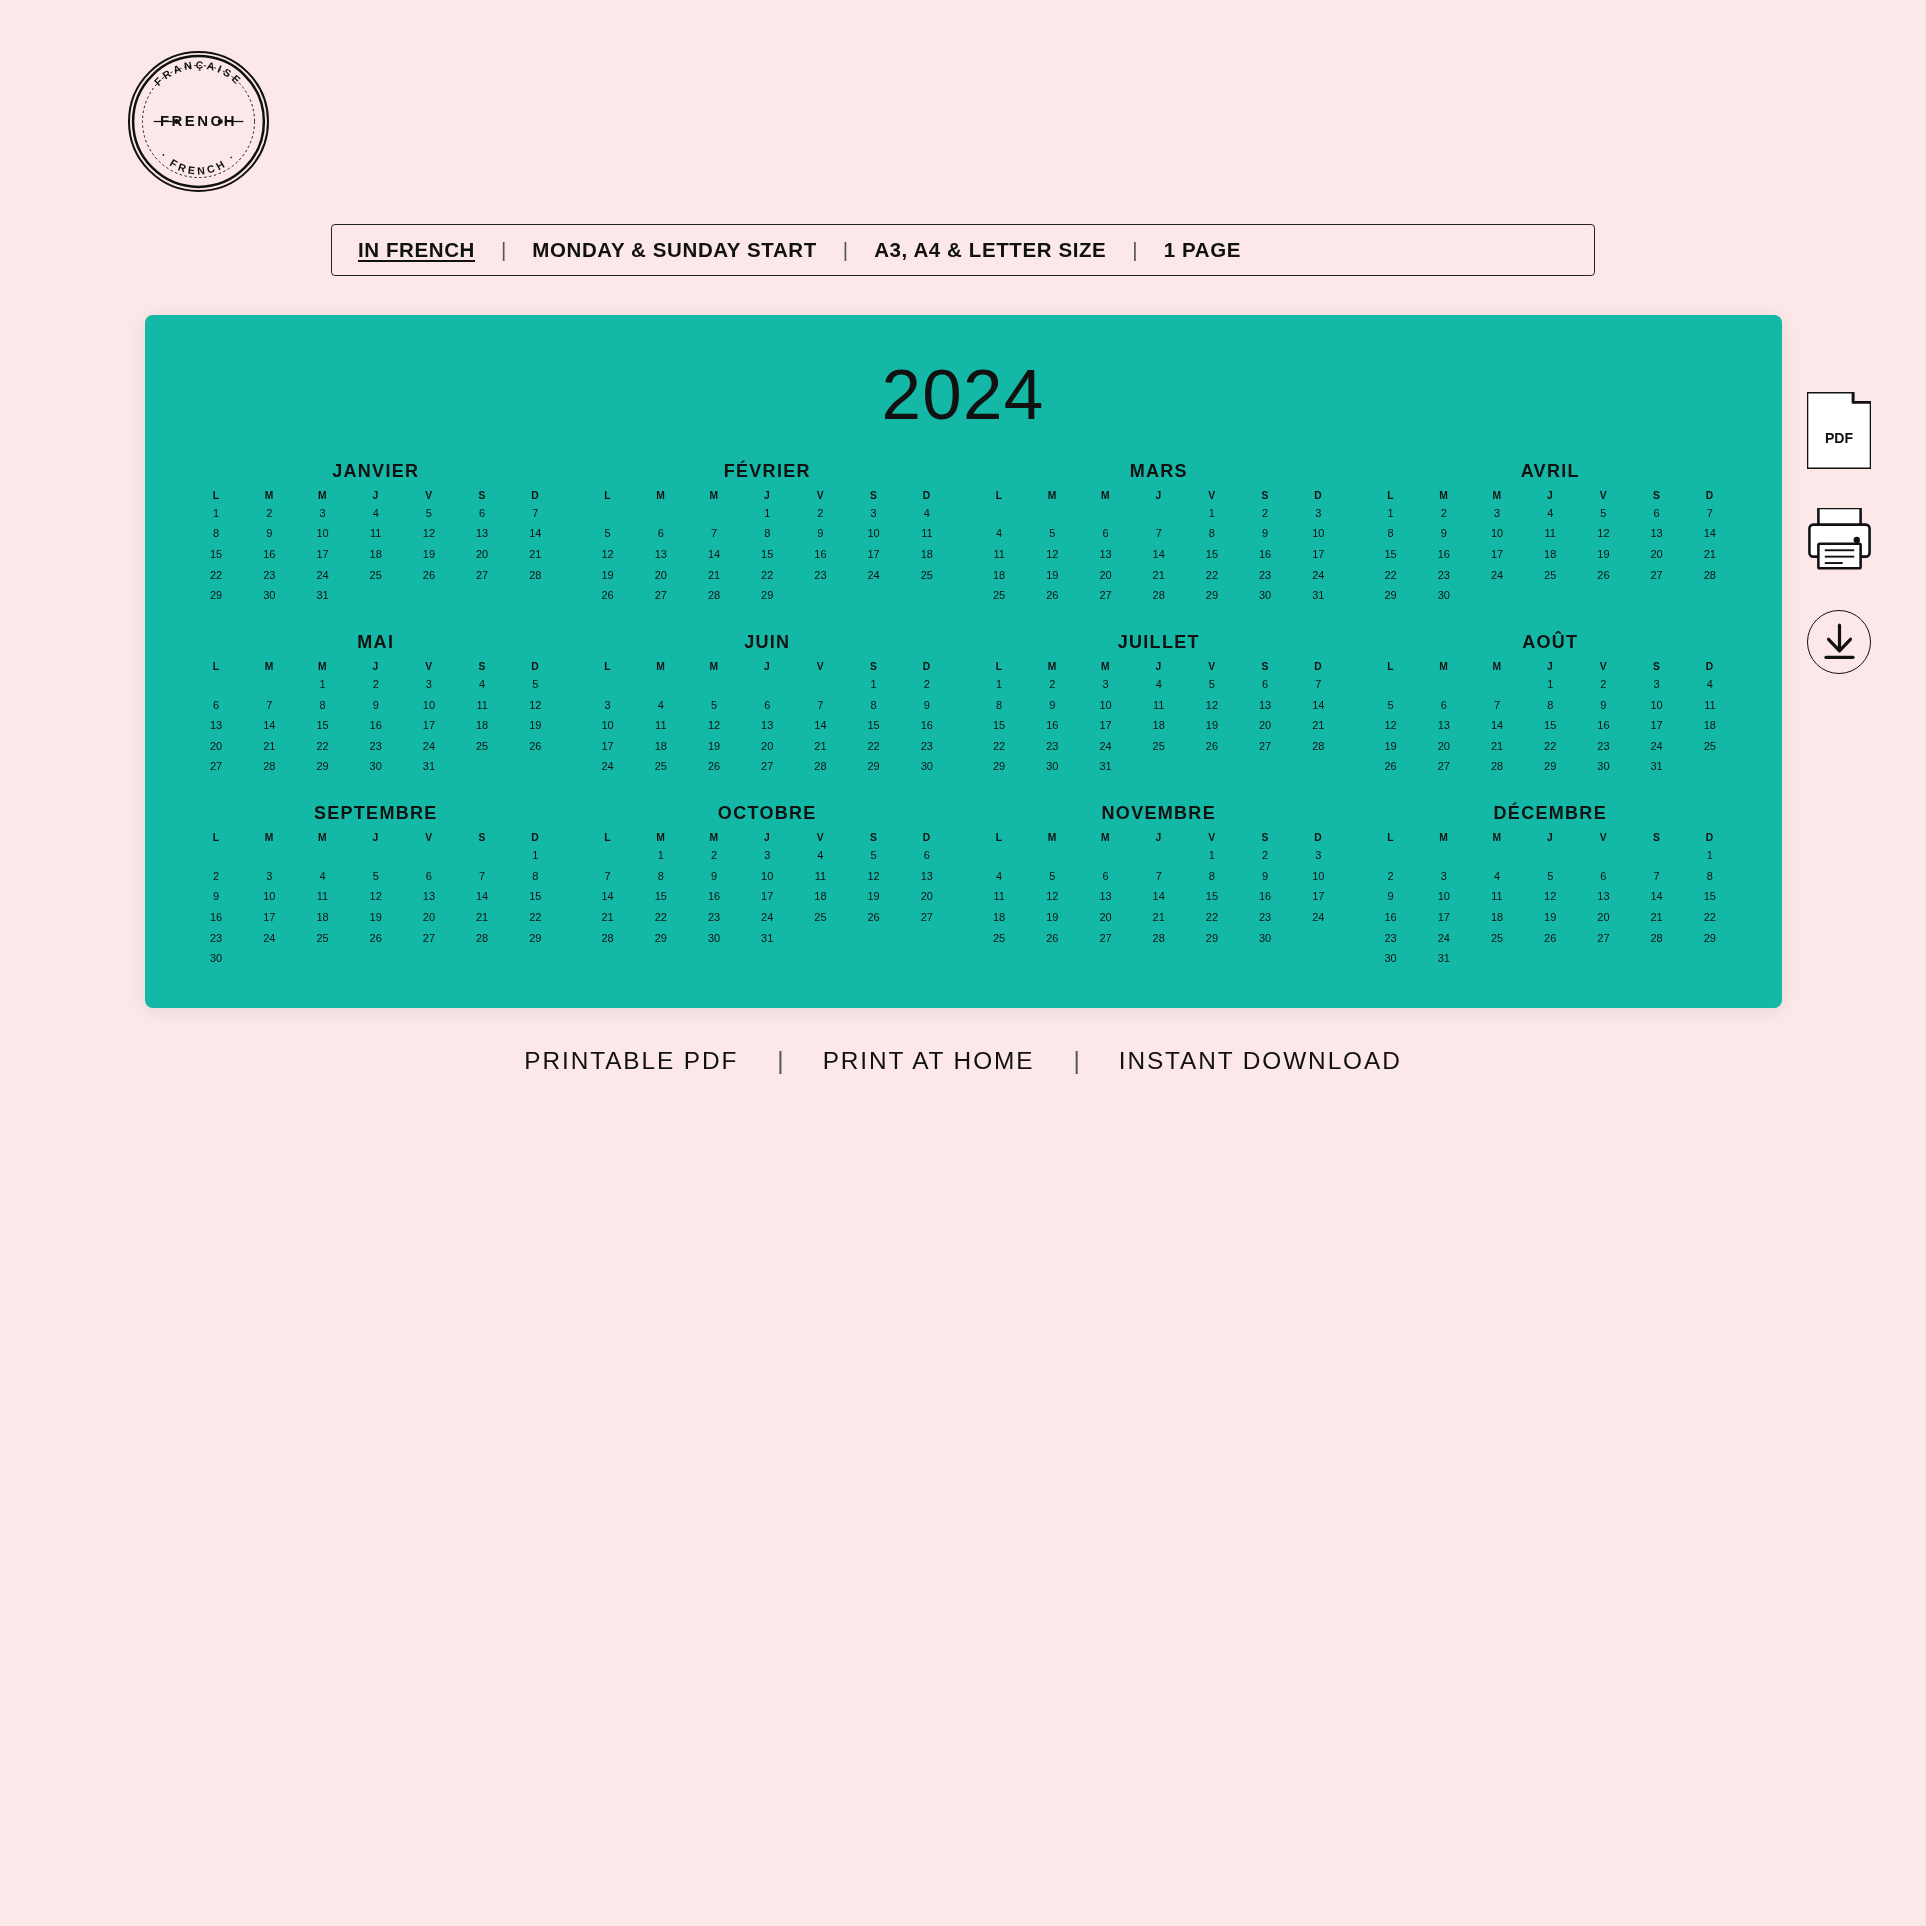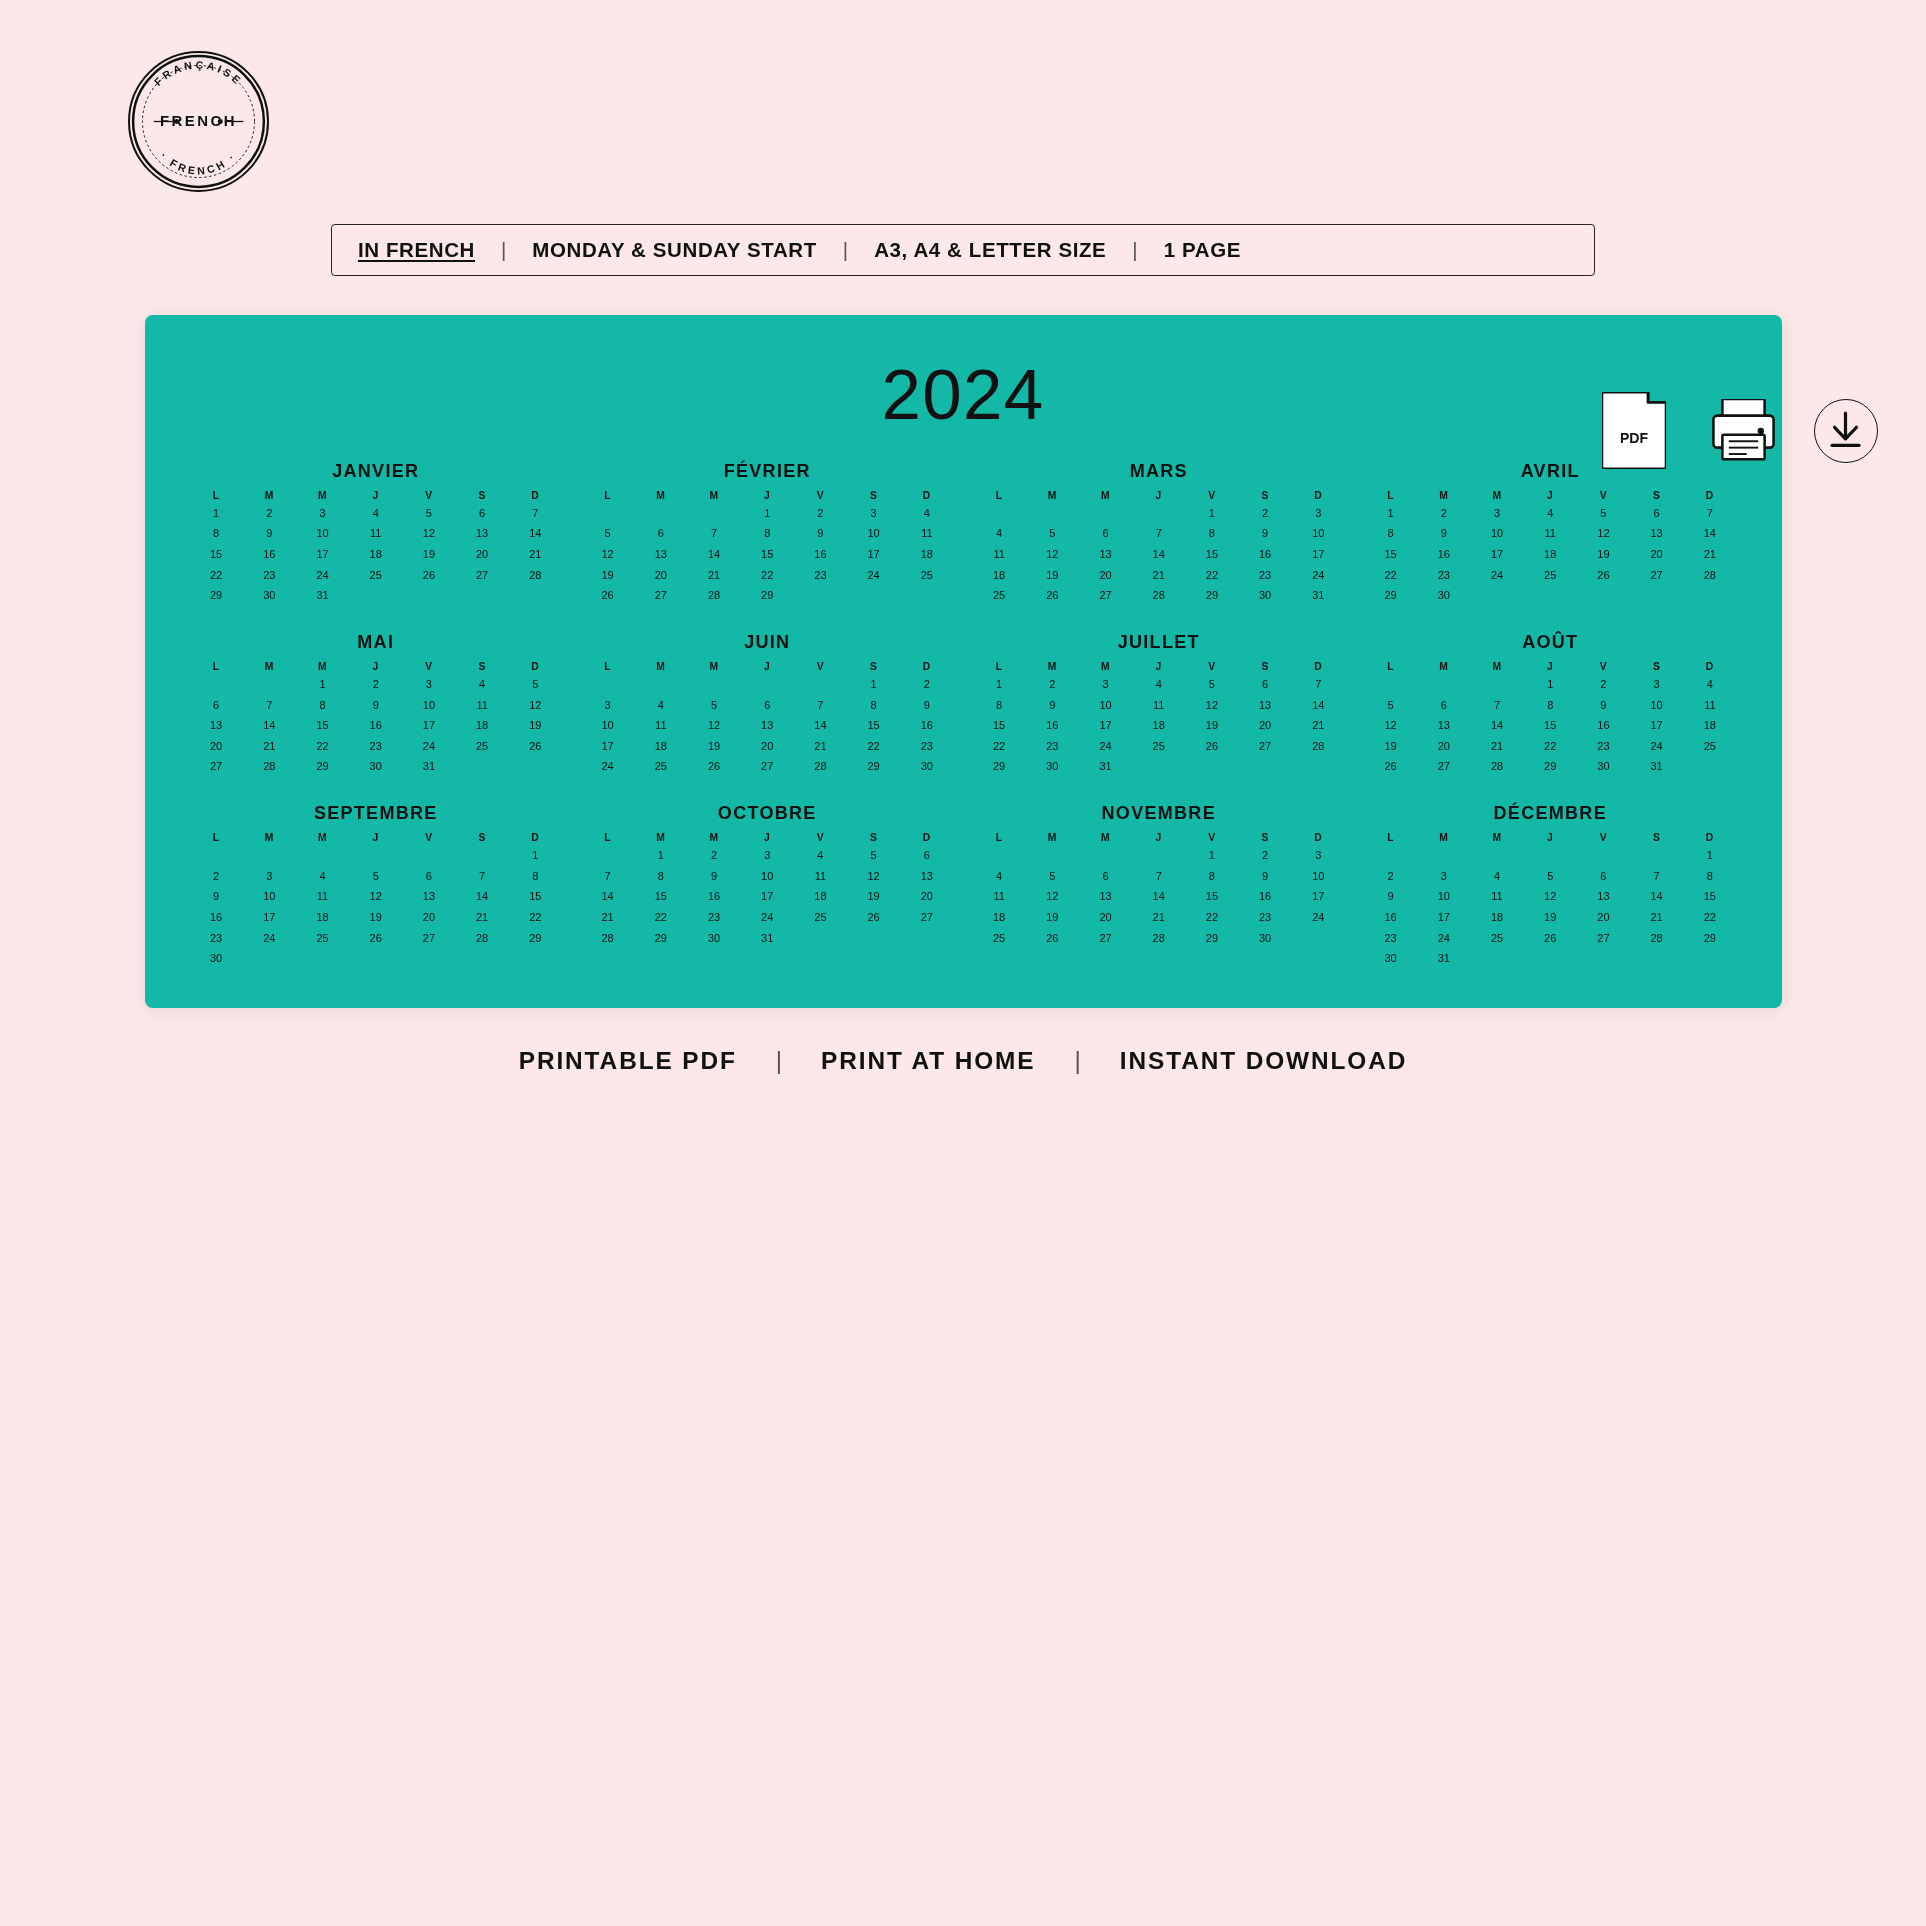--- a/index.html
+++ b/index.html
@@ -146,21 +146,21 @@
       padding: 2.6px 1.3px;
       line-height: 1.4;
     }
 
     
     .side-icons {
       position: absolute;
       right: -96px;
       top: 77px;
       display: flex;
-      flex-direction: row;
+      flex-direction: column;
       gap: 32px;
       align-items: center;
     }
 
     .side-icon-box {
       width: 77px;
       height: 77px;
       display: flex;
       align-items: center;
       justify-content: center;
@@ -180,21 +180,21 @@
     
     .footer {
       display: flex;
       align-items: center;
       gap: 39px;
       margin-top: 39px;
     }
 
     .footer-item {
       font-size: 24.4px;
-      font-weight: 700;
+      font-weight: 400;
       color: #111;
       letter-spacing: 1.9px;
       text-transform: uppercase;
     }
 
     .footer-separator {
       font-size: 24.4px;
       color: #555;
     }
   </style>

